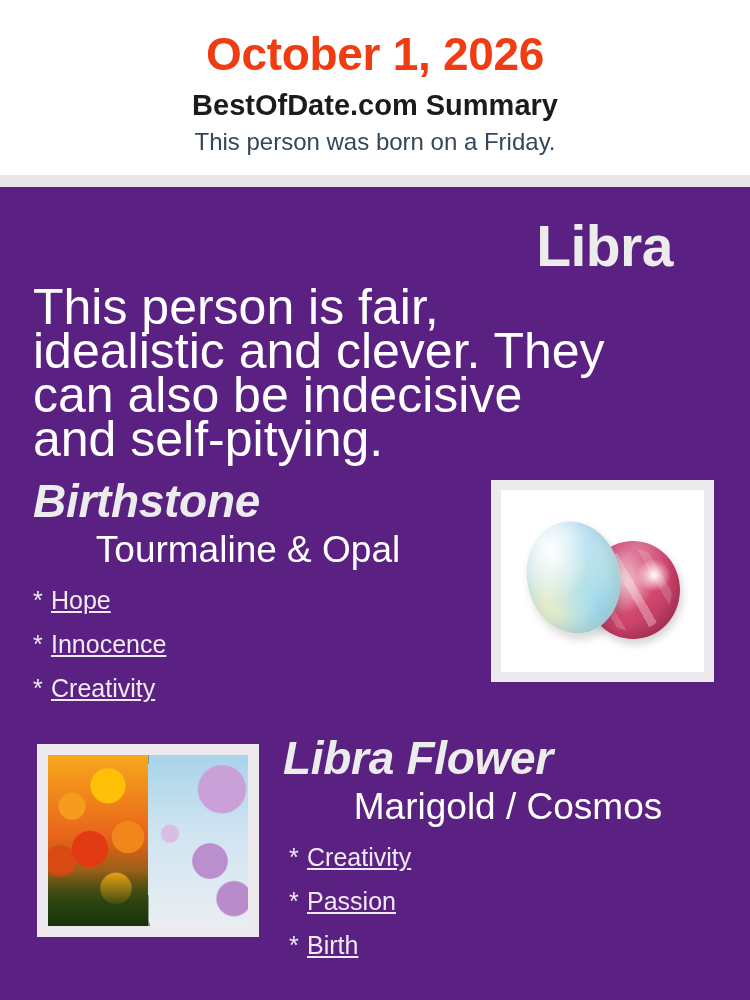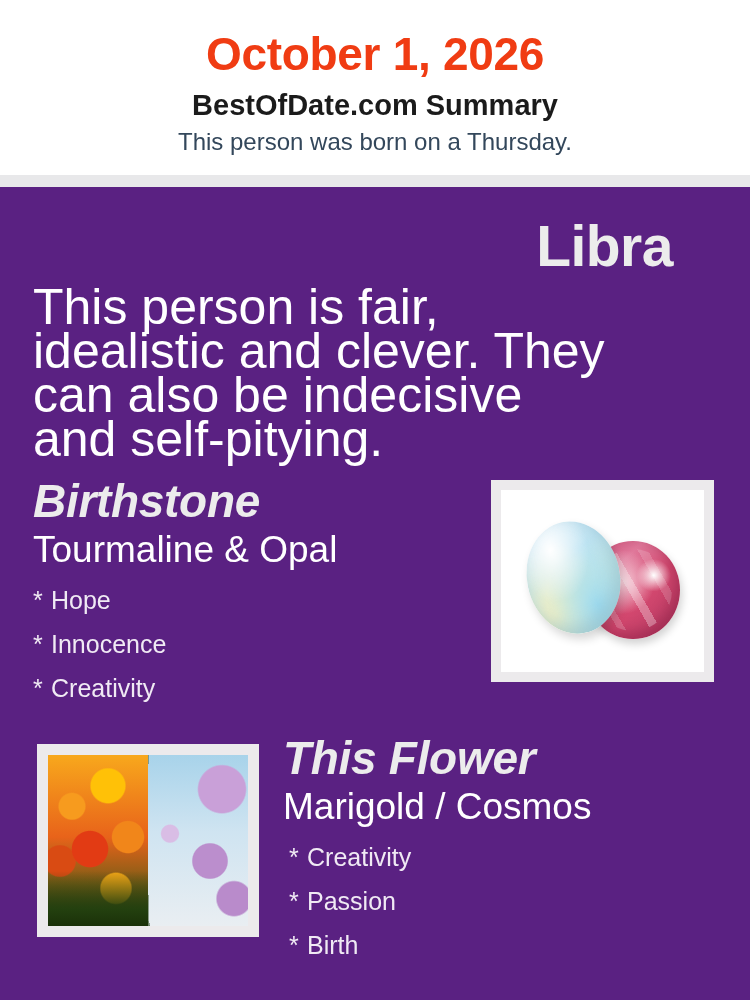--- a/index.html
+++ b/index.html
@@ -115,31 +115,33 @@
     letter-spacing: -0.3px;
     font-style: italic;
   }
   .section-sub {
     margin: 0;
     padding-top: 1px;
     font-size: 37px;
     line-height: 44px;
     font-weight: normal;
     color: #ffffff;
+    text-align: center;
   }
   .trait-list {
     margin: 0;
     padding: 6px 0 0 0;
     list-style: none;
   }
   .trait-item {
     font-size: 25px;
     line-height: 44px;
     color: #f0eaf4;
     white-space: nowrap;
+    text-decoration: underline;
   }
   .trait-bullet {
     display: inline-block;
     width: 18px;
   }
 
   
   .stone-frame {
     position: absolute;
     left: 491px;
@@ -271,21 +273,21 @@
   .birthflower-text .trait-list { padding-left: 6px; }
 </style>
 </head>
 <body>
 
 <div class="page">
 
   <div class="header">
     <h1 class="date-title">October 1, 2026</h1>
     <h2 class="site-summary">BestOfDate.com Summary</h2>
-    <p class="born-on">This person was born on a Thursday.</p>
+    <p class="born-on">This person was born on a Friday.</p>
   </div>
   <div class="divider-band"></div>
 
   <div class="body-panel">
 
     <div class="zodiac">
       <h2 class="zodiac-name">Libra</h2>
       <p class="zodiac-desc">This person is fair, idealistic and clever. They can also be indecisive and self-pitying.</p>
     </div>
 
@@ -313,21 +315,21 @@
     </div>
 
     <div class="flower-frame">
       <div class="flower-photo">
         <div class="marigold-half"></div>
         <div class="cosmos-half"></div>
       </div>
     </div>
 
     <div class="birthflower-text">
-      <h2 class="section-title">This Flower</h2>
+      <h2 class="section-title">Libra Flower</h2>
       <p class="section-sub">Marigold / Cosmos</p>
       <ul class="trait-list">
         <li class="trait-item">
           <span class="trait-bullet">*</span><span>Creativity</span>
         </li>
         <li class="trait-item">
           <span class="trait-bullet">*</span><span>Passion</span>
         </li>
         <li class="trait-item">
           <span class="trait-bullet">*</span><span>Birth</span>

